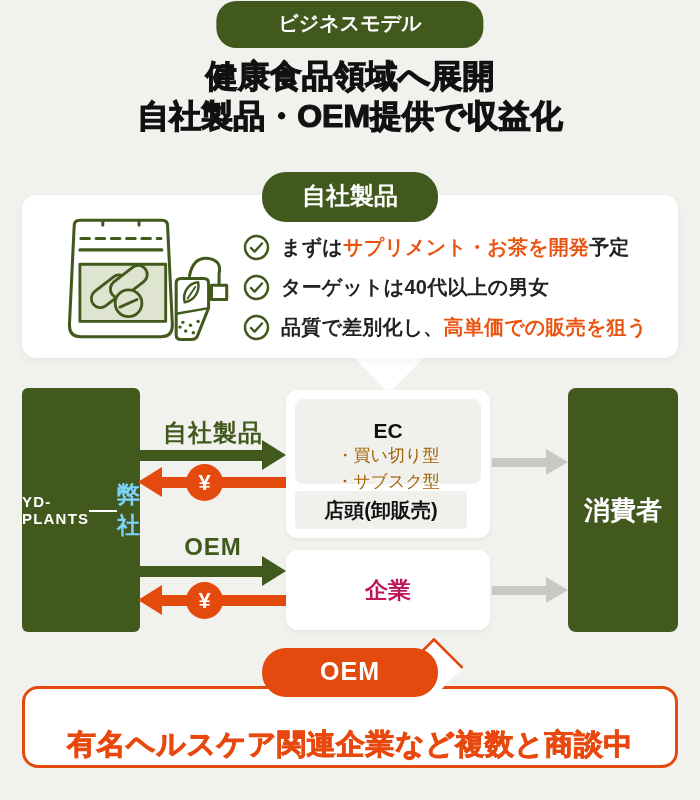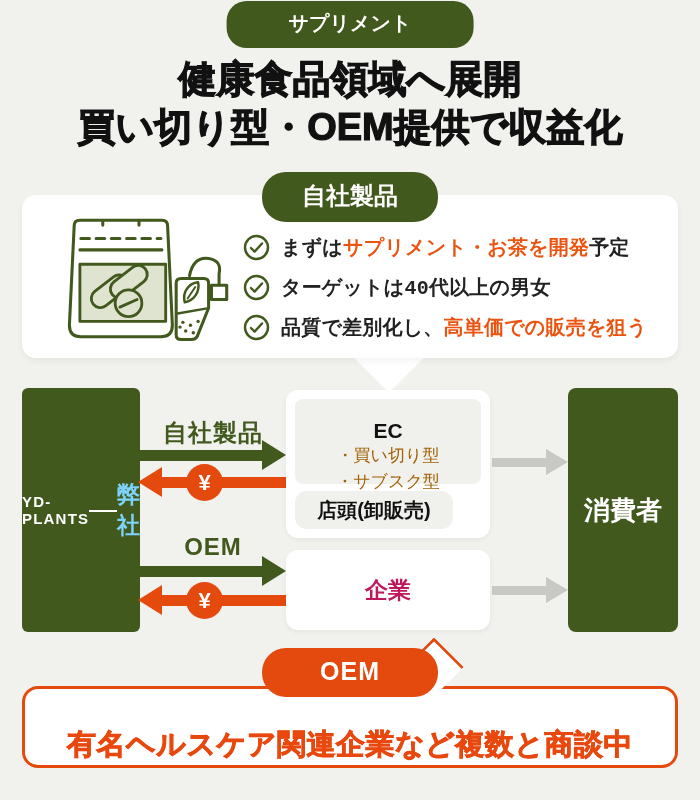--- a/index.html
+++ b/index.html
@@ -11,41 +11,41 @@
     color:#1a1a1a;
   }
   
   .top-badge {
     position:absolute; top:1px; left:50%; transform:translateX(-50%);
     background:#42591e; color:#fff; font-size:20px; font-weight:bold;
     padding:9px 62px 11px; border-radius:20px; white-space:nowrap; z-index:2;
   }
   .title {
     position:absolute; top:56px; left:0; width:100%; text-align:center;
-    font-size:38px; font-weight:bold; line-height:1.25; color:#111;
+    font-size:32px; font-weight:bold; line-height:1.25; color:#111;
     letter-spacing:0px; -webkit-text-stroke:1.2px #111;
   }
   
   .card-top {
     position:absolute; left:22px; top:195px; width:656px; height:163px;
     background:#fff; border-radius:14px; box-shadow:0 3px 7px rgba(0,0,0,.05);
     z-index:2;
   }
   .card-top-tail {
     position:absolute; left:363px; top:330px; width:52px; height:52px;
     background:#fff; transform:rotate(45deg); border-radius:4px; z-index:1;
   }
   .own-badge {
     position:absolute; top:172px; left:50%; transform:translateX(-50%);
     background:#42591e; color:#fff; font-size:24px; font-weight:bold;
     padding:8px 40px 10px; border-radius:24px; white-space:nowrap; z-index:5;
   }
   .illustration { position:absolute; left:48px; top:207px; z-index:4; }
   .bullets { position:absolute; left:243px; top:230px; z-index:4; }
-  .bullet-row { display:flex; align-items:center; gap:11px; height:34px; margin-bottom:6px;font-family:Liberation Mono, monospace; }
+  .bullet-row { display:flex; align-items:center; gap:11px; height:34px; margin-bottom:6px; }
   .bullet-text { font-size:20px; font-weight:bold; color:#222; white-space:nowrap; letter-spacing:0.2px; }
   .hl { color:#ea5410; }
   .check-icon { flex:0 0 auto; display:block; }
   
   .company-box {
     position:absolute; left:22px; top:388px; width:118px; height:244px;
     background:#42591e; border-radius:6px; z-index:1;
     display:flex; flex-direction:row; align-items:center; justify-content:center;
   }
   .company-logo { color:#fff; font-size:15px; font-weight:bold; letter-spacing:1.2px; }
@@ -83,22 +83,22 @@
     position:absolute; left:286px; top:390px; width:204px; height:148px;
     background:#fff; border-radius:12px; box-shadow:0 2px 5px rgba(0,0,0,.05); z-index:2;
   }
   .ec-box {
     position:absolute; left:9px; top:9px; width:186px; height:85px;
     background:#f0f0ec; border-radius:8px; text-align:center; padding-top:20px;
   }
   .ec-title { font-size:21px; font-weight:bold; color:#111; }
   .ec-item { font-size:17px; color:#a16207; line-height:1.55; }
   .retail-box {
-    position:absolute; left:9px; top:101px; width:158px; height:38px;
-    background:#f0f0ec; border-radius:12px;
+    position:absolute; left:9px; top:101px; width:172px; height:38px;
+    background:#f0f0ec; border-radius:4px;
     display:flex; align-items:center; justify-content:center;
     font-size:20px; font-weight:bold; color:#111;
   }
   .corporate-box {
     position:absolute; left:286px; top:550px; width:204px; height:80px;
     background:#fff; border-radius:12px; box-shadow:0 2px 5px rgba(0,0,0,.05); z-index:2;
     display:flex; align-items:center; justify-content:center;
     font-size:23px; font-weight:bold; color:#be185d;
   }
   
@@ -120,24 +120,24 @@
     position:absolute; top:648px; left:50%; transform:translateX(-50%);
     background:#e4490d; color:#fff; font-size:25px; font-weight:bold;
     padding:9px 58px 11px; border-radius:24px; letter-spacing:1px; z-index:7;
   }
 </style>
 </head>
 <body>
 
 <div class="stage">
 
-  <div class="top-badge">サプリメント</div>
+  <div class="top-badge">ビジネスモデル</div>
   <div class="title">
     <div>健康食品領域へ展開</div>
-    <div>買い切り型・OEM提供で収益化</div>
+    <div>自社製品・OEM提供で収益化</div>
   </div>
 
   <div class="card-top-tail"></div>
   <div class="card-top"></div>
   <div class="own-badge">自社製品</div>
 
   <div class="illustration">
     <svg width="182" height="143" viewBox="0 0 190 150">
       <g fill="none" stroke="#42591e" stroke-width="3.2" stroke-linejoin="round" stroke-linecap="round">
 

